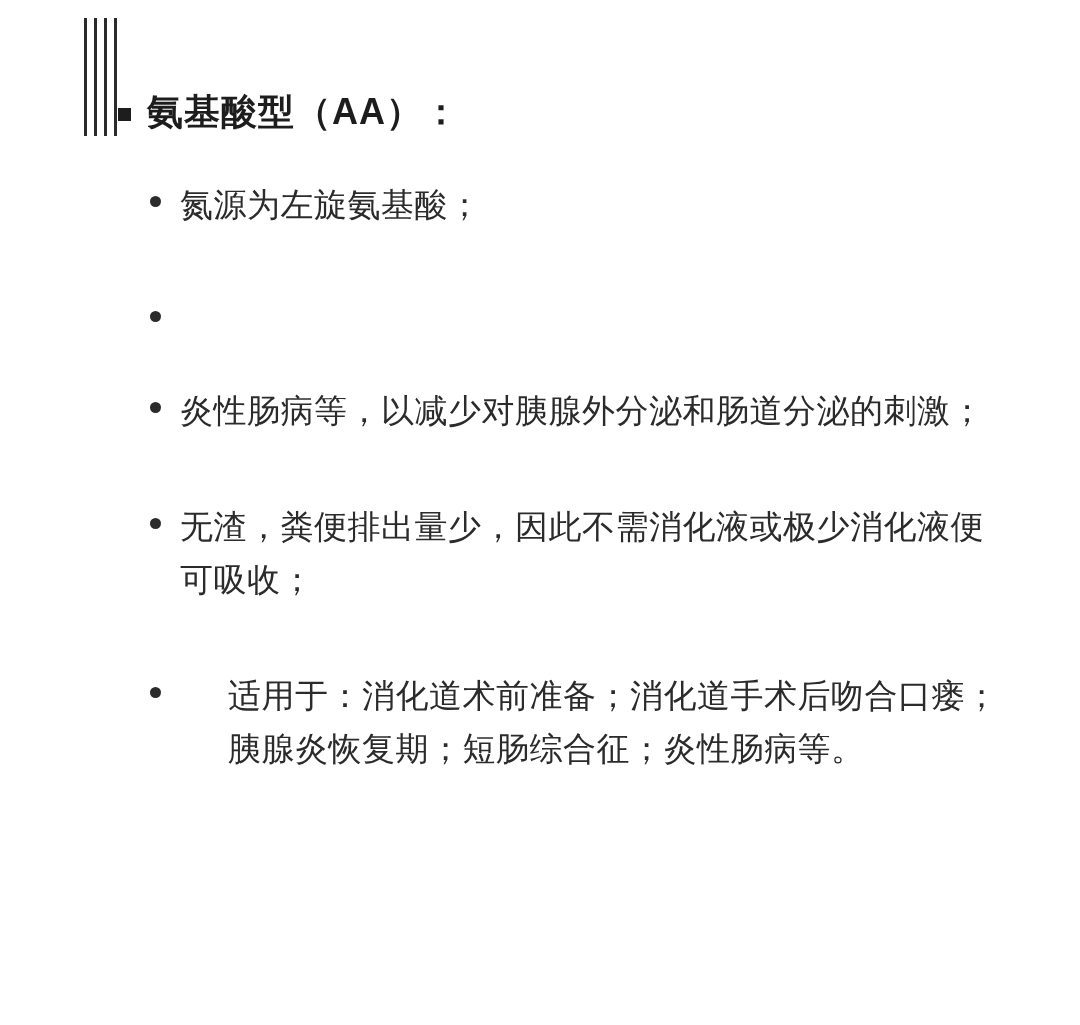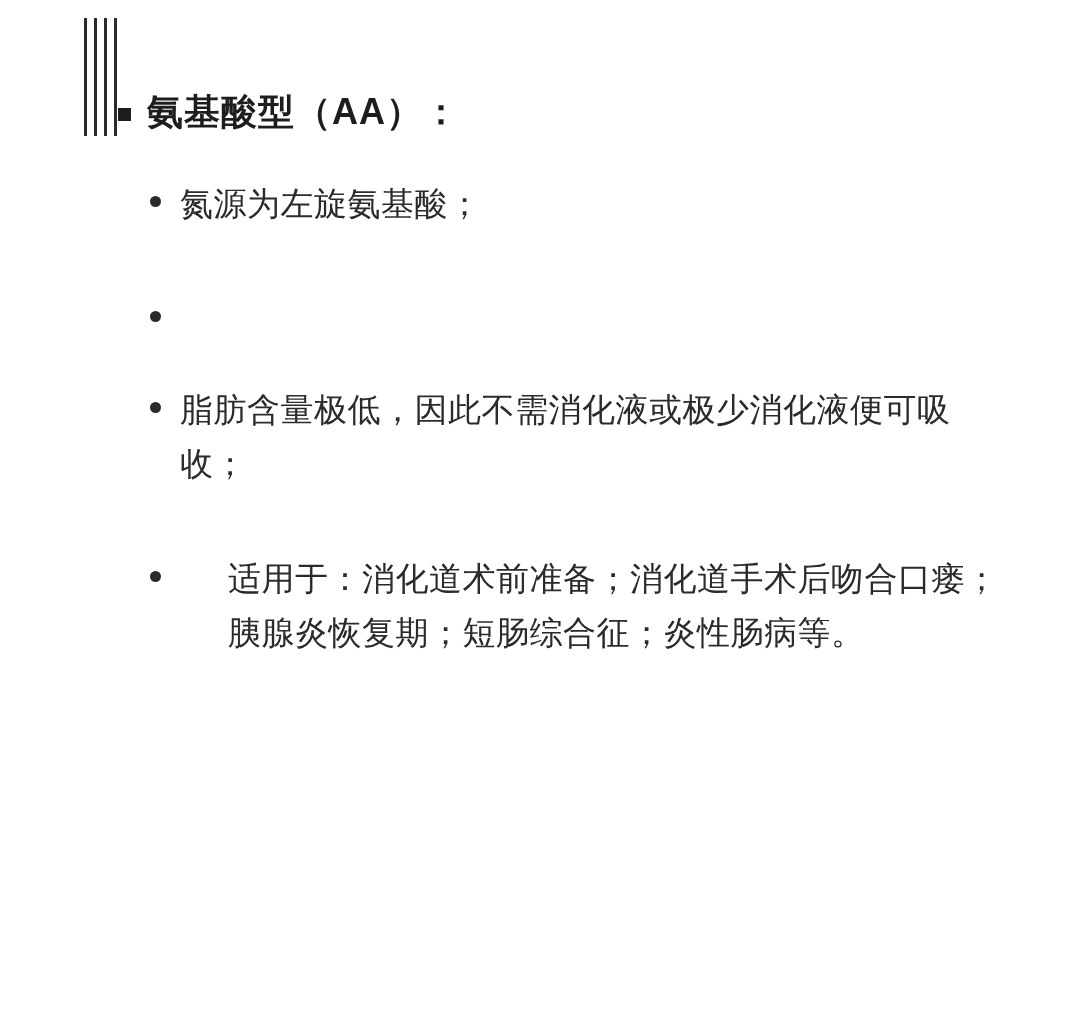--- a/index.html
+++ b/index.html
@@ -63,21 +63,20 @@
     line-height: 1.2;
     white-space: nowrap;
   }
 
   
   .list {
     position: absolute;
     left: 150px;
     top: 178px;
     width: 880px;
-    font-family: Liberation Serif, serif;
   }
   .list-item {
     display: flex;
     align-items: flex-start;
     margin-bottom: 62px;
   }
   .list-item:last-child {
     margin-bottom: 0;
     gap: 48px;
   }
@@ -121,23 +120,27 @@
       <div class="bullet"></div>
       <div class="item-text">氮源为左旋氨基酸；</div>
     </div>
 
     <div class="list-item">
       <div class="bullet"></div>
     </div>
 
     <div class="list-item">
       <div class="bullet"></div>
-      <div class="item-text">脂肪含量极低，因此不需消化液或极少消化液便可吸收；</div>
+      <div class="item-text">炎性肠病等，以减少对胰腺外分泌和肠道分泌的刺激；</div>
     </div>
 
+    <div class="list-item">
+      <div class="bullet"></div>
+      <div class="item-text">无渣，粪便排出量少，因此不需消化液或极少消化液便可吸收；</div>
+    </div>
 
     <div class="list-item">
       <div class="bullet"></div>
       <div class="item-text">适用于：消化道术前准备；消化道手术后吻合口瘘；胰腺炎恢复期；短肠综合征；炎性肠病等。</div>
     </div>
 
   </div>
 
 </div>
 

